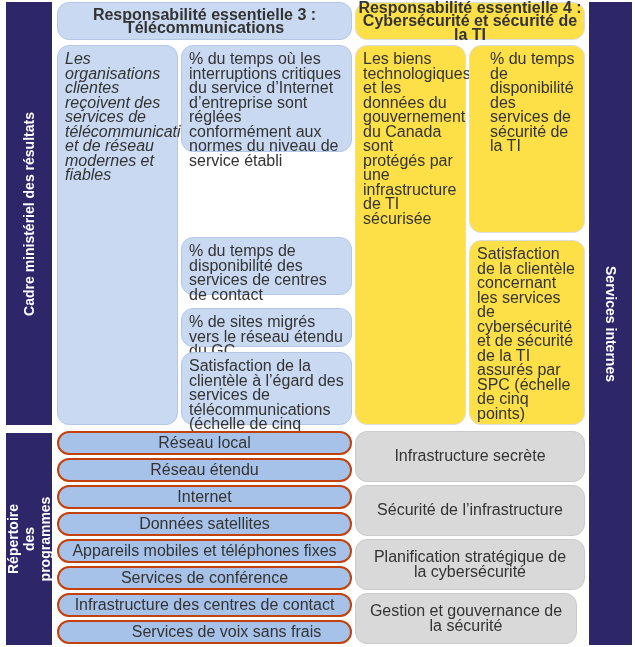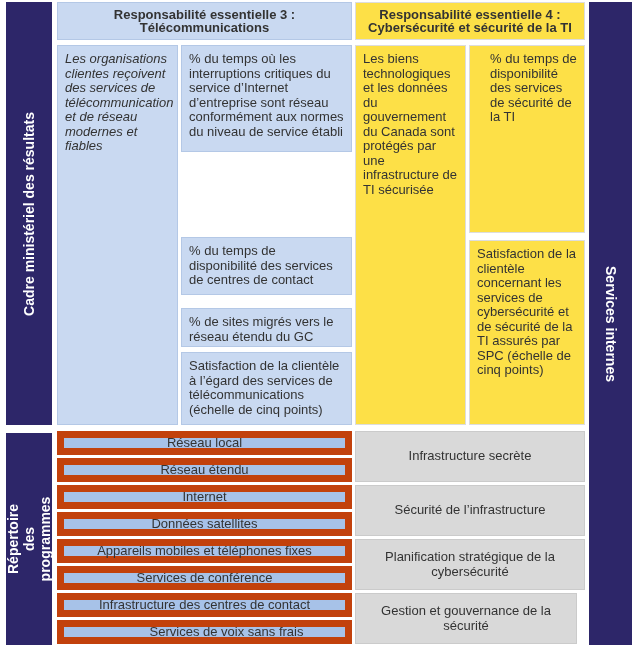--- a/index.html
+++ b/index.html
@@ -17,31 +17,31 @@
   .vlabel {
     position: absolute; top: 50%; left: 50%;
     color: #ffffff; font-weight: bold; font-size: 14px;
     white-space: nowrap; text-align: center; line-height: 1.15;
   }
   .vlabel.multiline { white-space: pre-line; }
   .rot-ccw { transform: translate(-50%, -50%) rotate(-90deg); }
   .rot-cw  { transform: translate(-50%, -50%) rotate(90deg); }
 
   
-  .cell { font-size: 13px; line-height: 14.5px; color: #333333; }
+  .cell { font-size: 16px; line-height: 14.5px; color: #333333; border-radius: 12px; }
   .blue { background: #c9d9f1; border: 1px solid #b4c8e6; }
   .lgray { background: #fde047; border: 1px solid #dddddd; }
   .pad { padding: 6px 7px; }
   .hdr {
     font-weight: bold; white-space: pre-line; text-align: center;
     display: flex; align-items: center; justify-content: center;
     line-height: 13.5px;
   }
   .prow {
-    background: #a7c2e8; border: 7px solid #c2410c;
+    background: #a7c2e8; border: 2px solid #c2410c;
     display: flex; align-items: center; justify-content: center;
     text-align: center;
   }
   .pgray {
     background: #d9d9d9; border: 1px solid #cbcbcb;
     display: flex; align-items: center; justify-content: center;
     text-align: center; padding: 2px 10px;
   }
 </style>
 </head>
@@ -62,21 +62,21 @@
     <span class="vlabel rot-cw">Services internes</span>
   </div>
 
   <div class="abs cell blue hdr" style="left:57px; top:2px; width:295px; height:38px;">Responsabilité essentielle 3 :
 Télécommunications</div>
   <div class="abs cell lgray hdr" style="left:355px; top:2px; width:230px; height:38px;">Responsabilité essentielle 4 :
 Cybersécurité et sécurité de la TI</div>
 
   <div class="abs cell blue pad" style="left:57px; top:45px; width:121px; height:380px;font-style:italic;">Les organisations clientes reçoivent des services de télécommunication et de réseau modernes et fiables</div>
 
-  <div class="abs cell blue pad" style="left:181px; top:45px; width:171px; height:107px;">% du temps où les interruptions critiques du service d’Internet d’entreprise sont réseau conformément aux normes du niveau de service établi</div>
+  <div class="abs cell blue pad" style="left:181px; top:45px; width:171px; height:107px;">% du temps où les interruptions critiques du service d’Internet d’entreprise sont réglées conformément aux normes du niveau de service établi</div>
   <div class="abs cell blue pad" style="left:181px; top:237px; width:171px; height:58px;">% du temps de disponibilité des services de centres de contact</div>
   <div class="abs cell blue pad" style="left:181px; top:308px; width:171px; height:39px;">% de sites migrés vers le réseau étendu du GC</div>
   <div class="abs cell blue pad" style="left:181px; top:352px; width:171px; height:73px;">Satisfaction de la clientèle à l’égard des services de télécommunications (échelle de cinq points)</div>
 
   <div class="abs cell lgray pad" style="left:355px; top:45px; width:111px; height:380px;">Les biens technologiques et les données du gouvernement du Canada sont protégés par une infrastructure de TI sécurisée</div>
 
   <div class="abs cell lgray pad" style="left:469px; top:45px; width:116px; height:188px;padding-left:20px;">% du temps de disponibilité des services de sécurité de la TI</div>
   <div class="abs cell lgray pad" style="left:469px; top:240px; width:116px; height:185px;">Satisfaction de la clientèle concernant les services de cybersécurité et de sécurité de la TI assurés par SPC (échelle de cinq points)</div>
 
   <div class="abs cell prow" style="left:57px; top:431px; width:295px; height:24px;">Réseau local</div>

